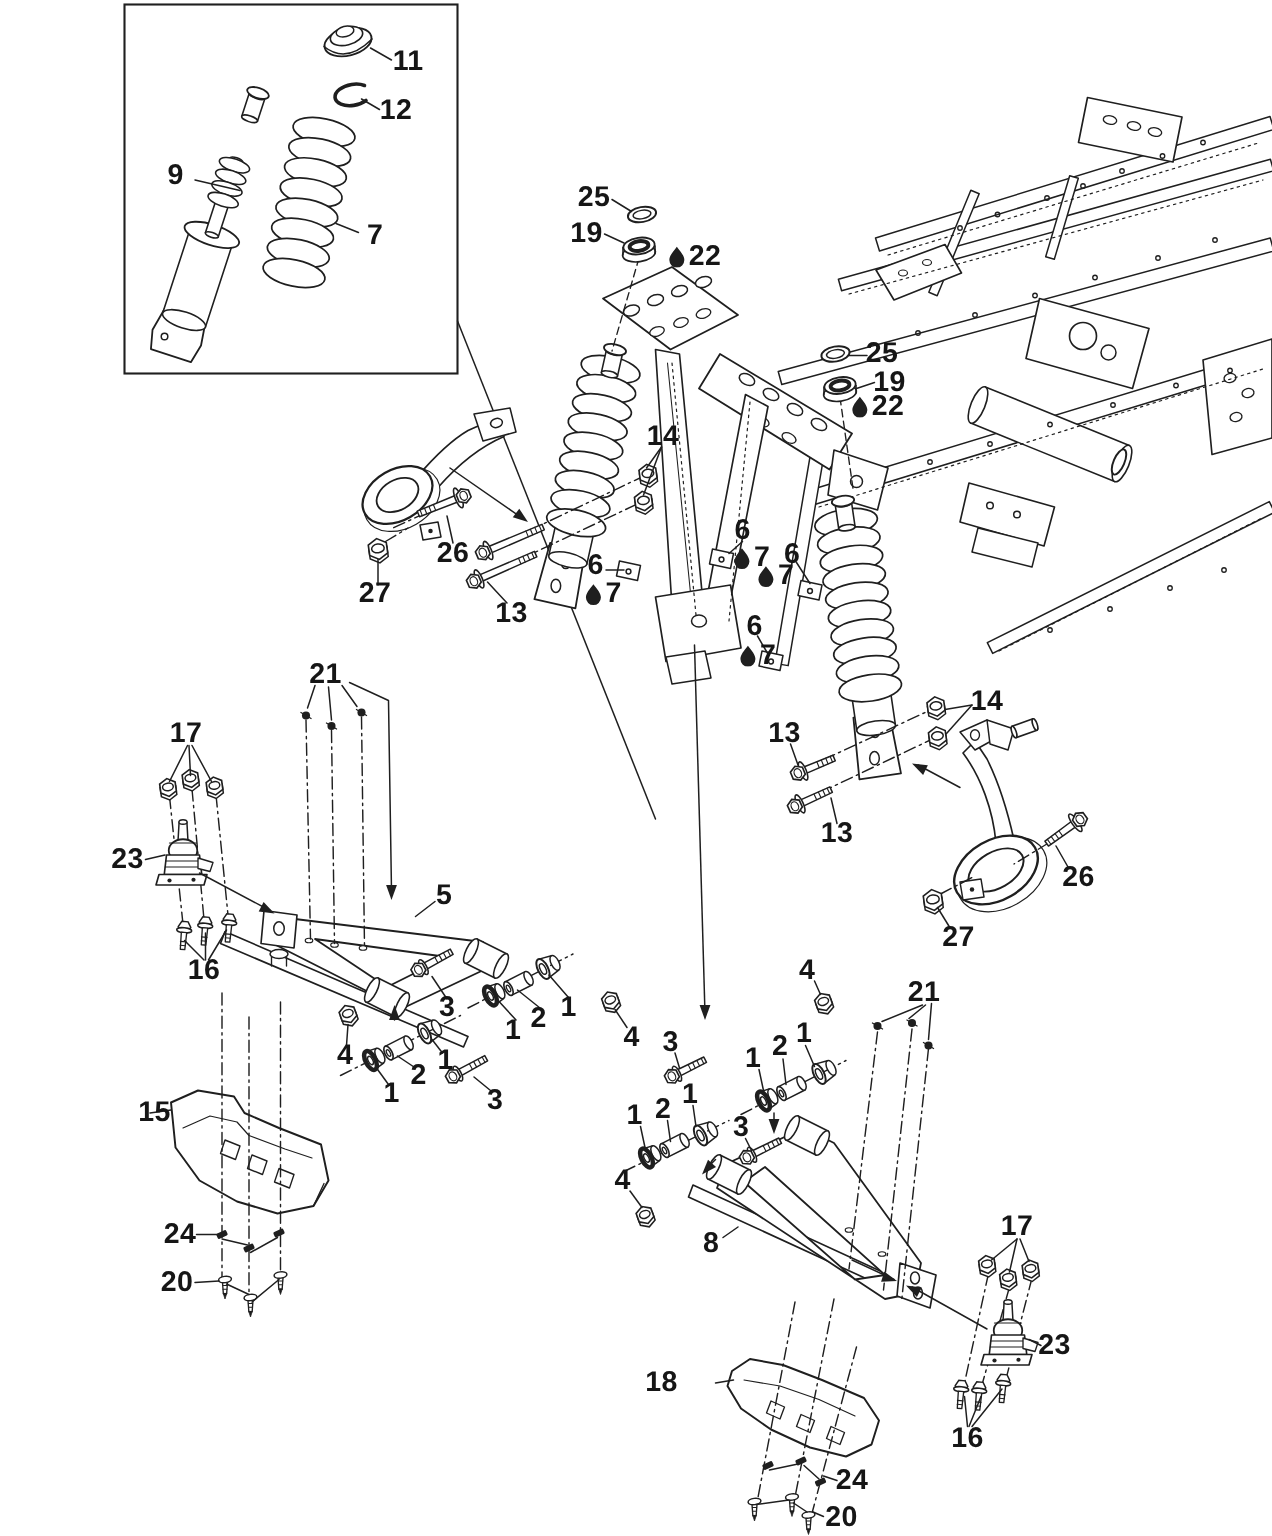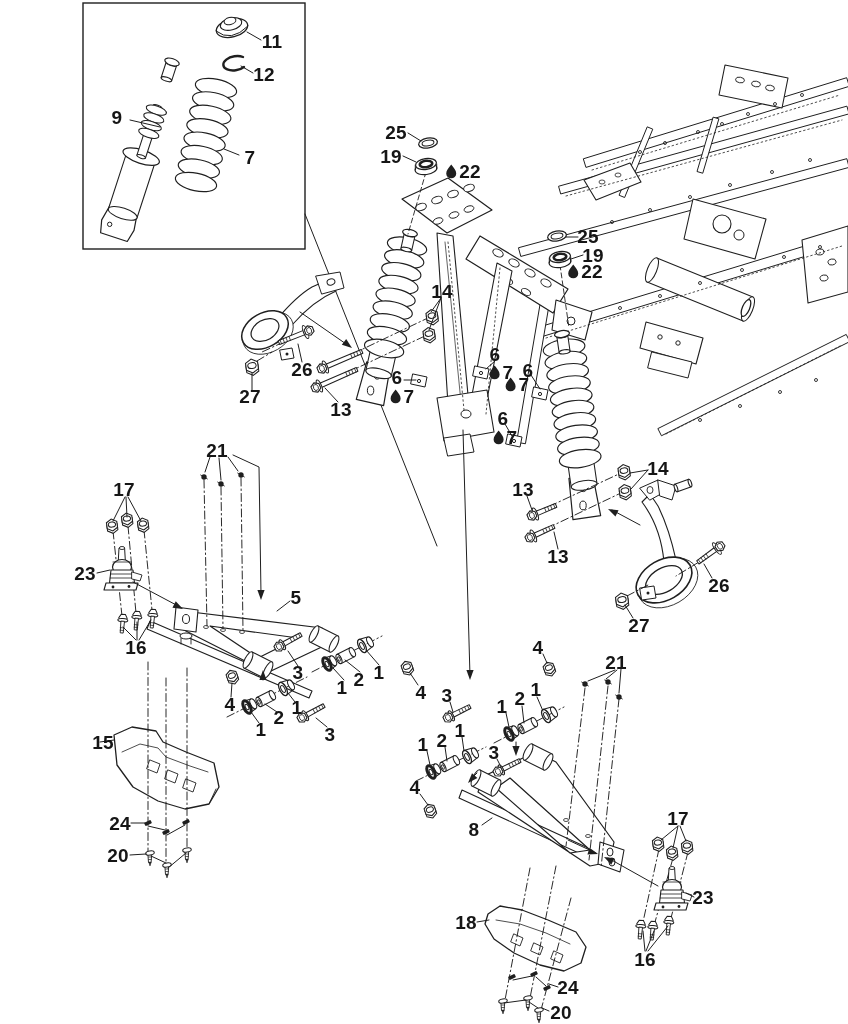--- a/index.html
+++ b/index.html
@@ -1052,21 +1052,21 @@
       </div>
       <div class="callout" style="left: 678px; top: 818px;">
         <span>17</span>
       </div>
       <div class="callout" style="left: 703px; top: 897px;">
         <span>23</span>
       </div>
       <div class="callout" style="left: 645px; top: 959px;">
         <span>16</span>
       </div>
-      <div class="callout" style="left: 466px; top: 922px;">
+      <div class="callout" style="left: 441px; top: 922px;">
         <span>18</span>
       </div>
       <div class="callout" style="left: 568px; top: 987px;">
         <span>24</span>
       </div>
       <div class="callout" style="left: 561px; top: 1012px;">
         <span>20</span>
       </div>
     </div>
 </div>

